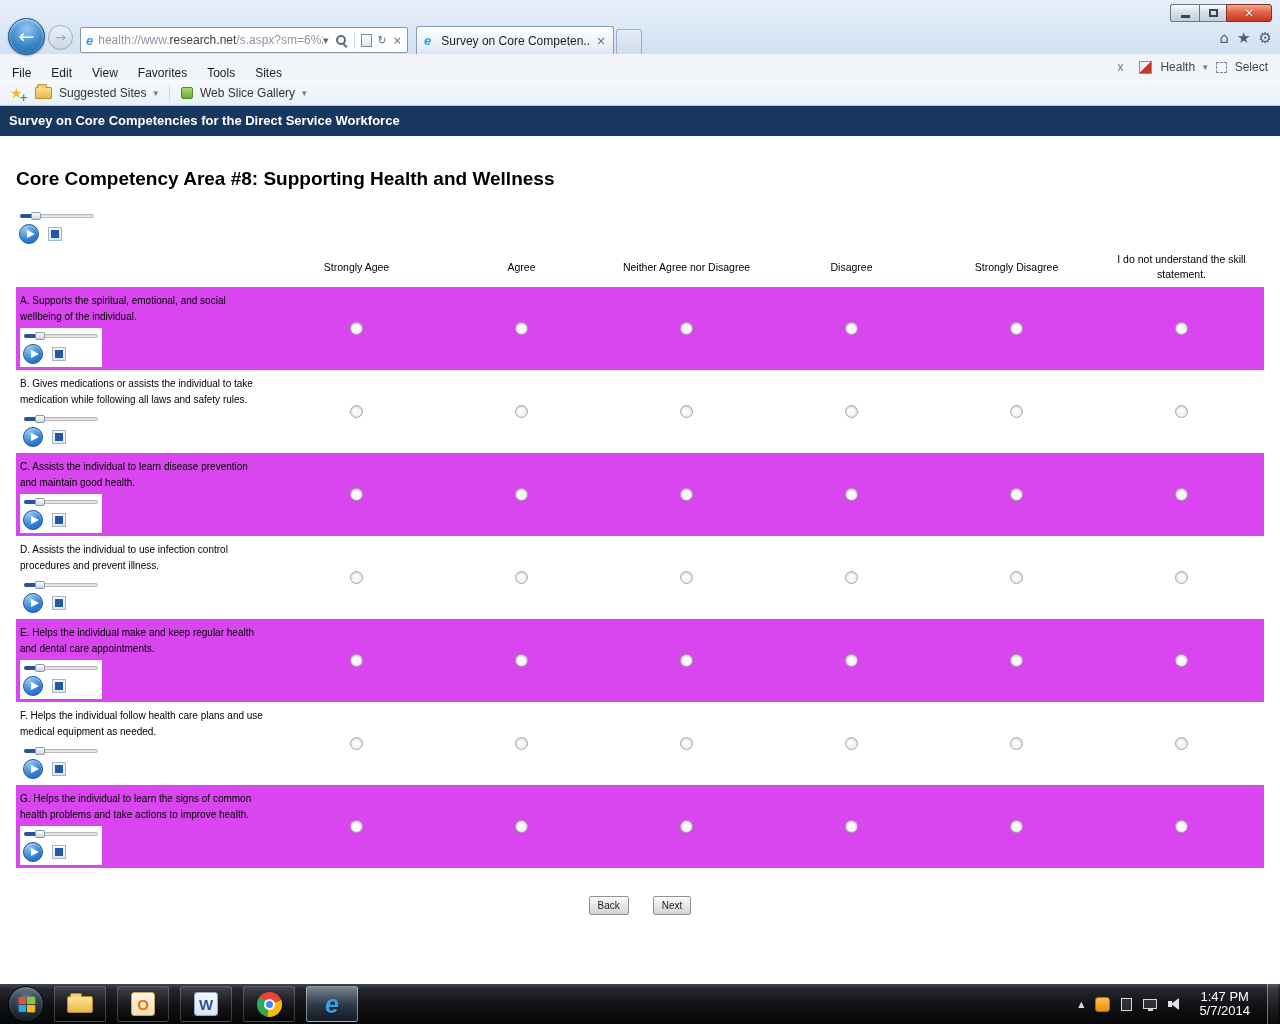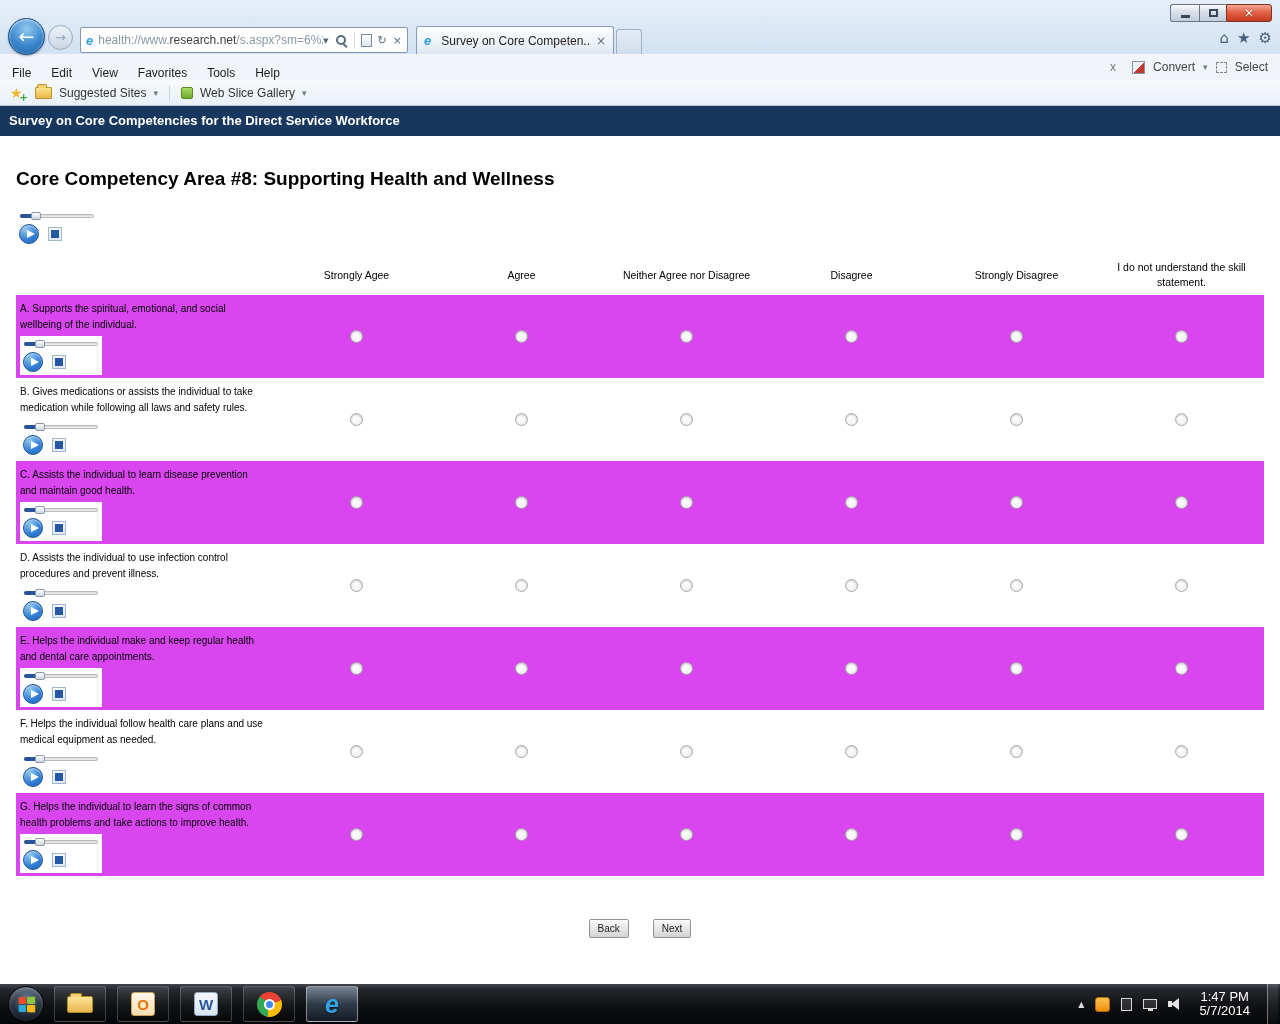--- a/index.html
+++ b/index.html
@@ -93,33 +93,33 @@
   .player-controls { display:flex; align-items:center; gap:9px; padding:1px 0 1px 1px; }
   .play-btn { position:relative; width:20px; height:20px; border-radius:50%; border:1px solid #1a4f94;
     background:radial-gradient(circle at 35% 28%,#8ec8f2,#2e7cd6 58%,#1a5cb0);
     box-shadow:inset 0 1px 2px rgba(255,255,255,.65); }
   .play-btn::after { content:""; position:absolute; left:7px; top:5px; border-left:8px solid #fff;
     border-top:4px solid transparent; border-bottom:4px solid transparent; }
   .stop-btn { width:14px; height:14px; border:1px solid #9fb6cc; background:linear-gradient(#f8fbfe,#dfe9f3);
     display:flex; align-items:center; justify-content:center; }
   .stop-btn::after { content:""; width:8px; height:8px; background:#2458a6; }
 
-  .survey-table { width:1248px; margin-top:8px; }
+  .survey-table { width:1248px; }
   .t-head, .t-row { display:grid; grid-template-columns:258px repeat(6,1fr); }
   .t-head { min-height:40px; align-items:center; }
   .col-h { text-align:center; font-size:10.5px; line-height:15px; color:#000; padding:0 10px; }
   .t-row { min-height:76px; }
   .t-row.shade { background:#d946ef; }
   .stmt-cell { padding:6px 10px 3px 4px; }
   .stmt-text { font-size:10px; line-height:16px; color:#000; }
   .radio-cell { display:flex; align-items:center; justify-content:center; }
   .radio { width:13px; height:13px; border-radius:50%; border:1px solid #a8a8a8;
     background:radial-gradient(circle at 40% 32%,#ffffff,#ececec); box-shadow:inset 0 1px 2px rgba(0,0,0,.18); }
 
-  .btn-row { display:flex; justify-content:center; gap:24px; margin-top:43px; }
+  .btn-row { display:flex; justify-content:center; gap:24px; margin-top:28px; }
   .nav-btn { height:19px; min-width:34px; padding:0 8px; font-size:10px; color:#222;
     font-family:"Liberation Sans",sans-serif; border:1px solid #8d9199; border-radius:2px;
     background:linear-gradient(#fafafa,#e3e3e3 60%,#d4d4d4); box-shadow:inset 0 1px 0 rgba(255,255,255,.7); }
 
   
   .taskbar { position:absolute; left:0; right:0; bottom:0; height:40px; display:flex; align-items:center;
     background:linear-gradient(180deg,#41454c 0%,#23262b 14%,#101114 55%,#050607 100%); }
   .start-orb { width:36px; height:36px; border-radius:50%; margin:0 10px 0 8px; position:relative;
     background:radial-gradient(circle at 50% 28%,#61738a,#27323f 55%,#0a0f16 88%); border:1px solid #03070c;
     box-shadow:inset 0 2px 4px rgba(255,255,255,.35); display:flex; align-items:center; justify-content:center; }
@@ -216,25 +216,25 @@
       <span class="glyph">★</span>
       <span class="glyph">⚙</span>
     </div>
 
     <div class="menubar">
       <span class="menu-item">File</span>
       <span class="menu-item">Edit</span>
       <span class="menu-item">View</span>
       <span class="menu-item">Favorites</span>
       <span class="menu-item">Tools</span>
-      <span class="menu-item">Help</span>
+      <span class="menu-item">Sites</span>
       <span class="menubar-right">
         <span class="menu-x">x</span>
         <span class="convert-icon"></span>
-        <span>Convert</span>
+        <span>Health</span>
         <span class="caret glyph">▾</span>
         <span class="select-icon"></span>
         <span>Select</span>
       </span>
     </div>
 
     <div class="favbar">
       <span class="star-add glyph">★</span>
       <span class="fav-folder"></span>
       <span>Suggested Sites</span>

